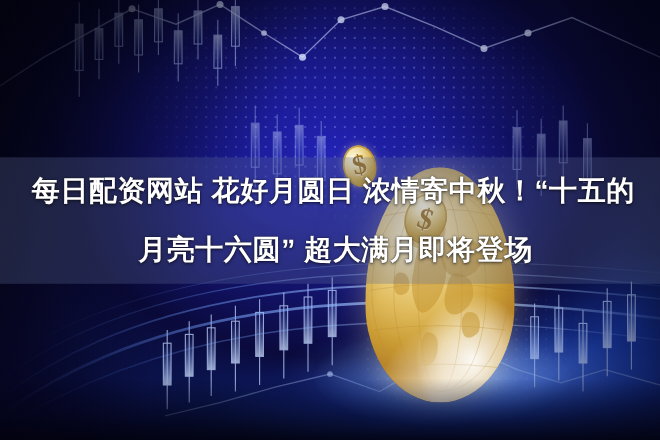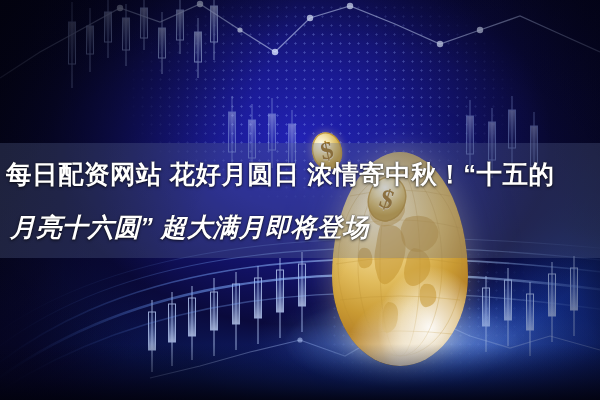--- a/index.html
+++ b/index.html
@@ -78,33 +78,34 @@
     backdrop-filter: blur(0.5px);
   }
   .headline {
     position: absolute;
     left: 0;
     top: 143px;
     width: 600px;
     height: 115px;
     display: flex;
     flex-direction: column;
+    align-items: center;
     justify-content: center;
     gap: 16px;
     color: #ffffff;
     font-size: 25.5px;
     font-weight: bold;
     letter-spacing: .5px;
     line-height: 1.42;
     text-shadow: 0 1px 3px rgba(0,0,0,.7), 0 0 1px rgba(0,0,0,.9);
     white-space: nowrap;
   }
   .headline .ln { display: block; }
   .ln1 { padding-left: 6px; }
-  .ln2 { padding-left: 10px; font-style: italic; }
+  .ln2 { padding-left: 10px; }
 
   
   .egg {
     position: absolute;
     left: 332px;
     top: 152px;
     width: 136px;
     height: 214px;
     border-radius: 50% 50% 50% 50% / 58% 58% 42% 42%;
     background:

